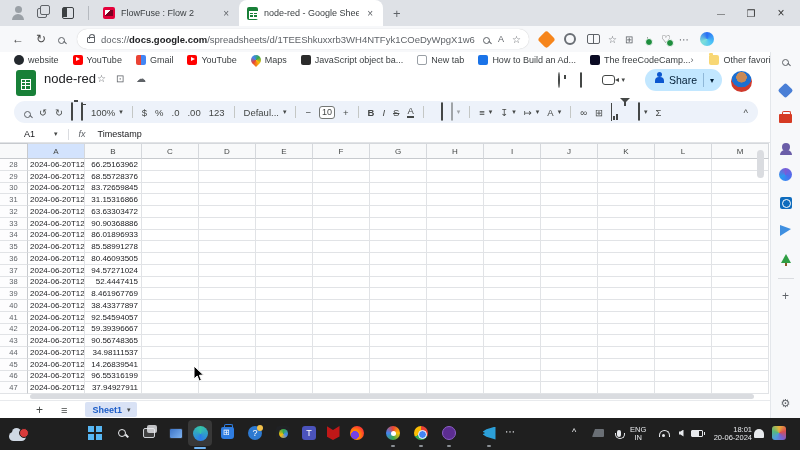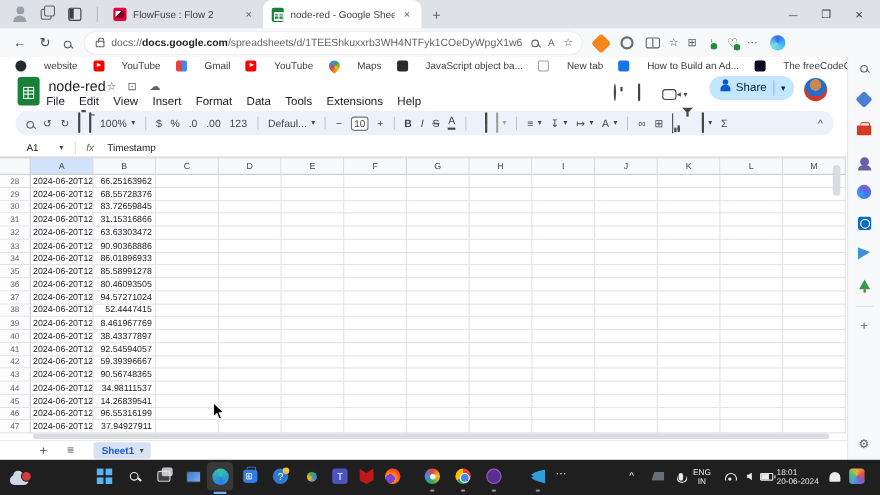--- a/index.html
+++ b/index.html
@@ -47,21 +47,21 @@
   .ext-ring { width:12px; height:12px; border-radius:50%; border:2px solid #6a6f75; }
   .split { width:13px; height:10px; border:1.3px solid #5f6368; border-radius:2px; position:relative;}
   .split::after { content:''; position:absolute; left:5px; top:0; width:1.3px; height:8px; background:#5f6368;}
   .dl { position:relative; font-size:11px; color:#474747;}
   .greendot::after { content:''; position:absolute; right:-3px; bottom:-1px; width:6px; height:6px; border-radius:50%; background:#1e8e3e; border:1px solid #f7f8fa;}
   .copilot { width:14px; height:14px; border-radius:50%; background:conic-gradient(#2a6df4,#49c0f8,#7fe0d8,#2a6df4); }
 
   
   #bookmarks { left:0; top:52px; width:770px; height:15px; background:#fff; display:flex; align-items:center; }
   .bm { display:flex; align-items:center; margin-left:14px; }
-  .bm .lbl { font-size:9px; color:#3c4043; margin-left:16px; white-space:nowrap; }
+  .bm .lbl { font-size:9px; color:#3c4043; margin-left:4px; white-space:nowrap; }
   .bmi { width:10px; height:10px; border-radius:2px; flex:none; }
   .bmi.github { background:#24292e; border-radius:50%; }
   .bmi.youtube { background:#ff0000; position:relative;}
   .bmi.youtube::after { content:''; position:absolute; left:3.5px; top:2.5px; border-left:4px solid #fff; border-top:2.5px solid transparent; border-bottom:2.5px solid transparent;}
   .bmi.gmail { background:linear-gradient(90deg,#ea4335 50%,#4285f4 50%); }
   .bmi.maps { background:conic-gradient(#4285f4,#34a853,#fbbc04,#ea4335,#4285f4); border-radius:50% 50% 50% 0; transform:rotate(-45deg); }
   .bmi.js { background:#2b2b2b; }
   .bmi.page { background:#fff; border:1px solid #9aa0a6; }
   .bmi.blue { background:#1a73e8; }
   .bmi.black { background:#0a0a23; }
@@ -97,21 +97,21 @@
       linear-gradient(#fff,#fff) 0 33%/10px 1.2px no-repeat,
       linear-gradient(#fff,#fff) 0 66%/10px 1.2px no-repeat,
       linear-gradient(#fff,#fff) 0 100%/10px 1.2px no-repeat,
       linear-gradient(#fff,#fff) 0 0/1.2px 11px no-repeat,
       linear-gradient(#fff,#fff) 45% 0/1.2px 11px no-repeat,
       linear-gradient(#fff,#fff) 100% 0/1.2px 11px no-repeat; }
   #doc-title { position:absolute; left:44px; top:4px; font-size:13px; color:#202124; }
   .title-ico { position:absolute; top:6px; color:#5f6368; font-size:10px; }
   #menubar { position:absolute; left:42px; top:19px; display:flex; gap:13px; }
   #menubar span { font-size:10.5px; color:#202124; }
-  #head-right { position:absolute; right:48px; top:2px; display:flex; align-items:flex-end; gap:20px; }
+  #head-right { position:absolute; right:48px; top:2px; display:flex; align-items:center; gap:20px; }
   .hr-ico { color:#444746; font-size:12px; position:relative;}
   .clockico { width:13px;height:13px;border:1.4px solid #444746;border-radius:50%;position:relative;}
   .clockico::after{content:'';position:absolute;left:5px;top:2px;width:1.4px;height:4px;background:#444746;}
   .commentico { width:13px;height:11px;border:1.4px solid #444746;border-radius:2px;}
   .camico { width:13px;height:10px;border:1.4px solid #444746;border-radius:3px;position:relative;}
   .camico::after{content:'';position:absolute;right:-5px;top:2px;border-left:4px solid #444746;border-top:2.5px solid transparent;border-bottom:2.5px solid transparent;transform:rotate(180deg);}
   #share-btn { height:22px; background:#c2e7ff; border-radius:11px; display:flex; align-items:center; padding:0 2px 0 10px; }
   .share-people { width:9px; height:6px; border-radius:4px 4px 0 0; background:#0b57d0; position:relative; margin-right:5px;}
   .share-people::before { content:''; position:absolute; top:-5px; left:2px; width:5px; height:5px; border-radius:50%; background:#0b57d0;}
   #share-btn .lbl { font-size:10.5px; color:#001d35; }
@@ -350,31 +350,20 @@
   <div class="sb-plus">+</div>
   <div class="sb-gear">⚙</div>
 </div>
 
 <div id="sheets-head" class="abs">
   <div id="doc-icon"></div>
   <div id="doc-title">node-red</div>
   <span class="title-ico" style="left:97px;">☆</span>
   <span class="title-ico" style="left:116px;">⊡</span>
   <span class="title-ico" style="left:136px;">☁</span>
-  <div id="menubar">
-      <span>File</span>
-      <span>Edit</span>
-      <span>View</span>
-      <span>Insert</span>
-      <span>Format</span>
-      <span>Data</span>
-      <span>Tools</span>
-      <span>Extensions</span>
-      <span>Help</span>
-    </div>
   <div id="head-right">
     <span class="hr-ico"><span class="clockico"></span></span>
     <span class="hr-ico"><span class="commentico"></span></span>
     <span class="hr-ico" style="display:flex;align-items:center;gap:6px;">
         <span class="camico"></span>
         <span style="font-size:7px;">▾</span>
       </span>
     <div id="share-btn">
       <span class="share-people"></span>
       <span class="lbl">Share</span>
@@ -864,21 +853,21 @@
   <div class="tray-t" style="left:630px;top:8px;"><span>ENG</span><br><span>IN</span></div>
   <div class="tb-ico" style="left:655px;">
       <span class="wifi"></span>
     </div>
   <div class="tb-ico" style="left:672px;">
       <span class="spk"></span>
     </div>
   <div class="tb-ico" style="left:688px;">
       <span class="batt"></span>
     </div>
-  <div class="tray-t" style="left:706px;top:8px;width:46px;text-align:left;"><span>18:01</span><br><span>20-06-2024</span></div>
+  <div class="tray-t" style="left:706px;top:8px;width:46px;text-align:right;"><span>18:01</span><br><span>20-06-2024</span></div>
   <div class="tb-ico" style="left:750px;">
       <span class="bell"></span>
     </div>
   <div class="tb-ico" style="left:770px;">
       <span class="colorapp"></span>
     </div>
 </div>
 
 <svg id="cursor" class="abs" viewBox="0 0 12 18">
   <path d="M1,1 L1,14 L4.2,11 L6.2,16 L8.4,15.1 L6.4,10.3 L10.5,10 Z" fill="#000" stroke="#fff" stroke-width="1"></path>

